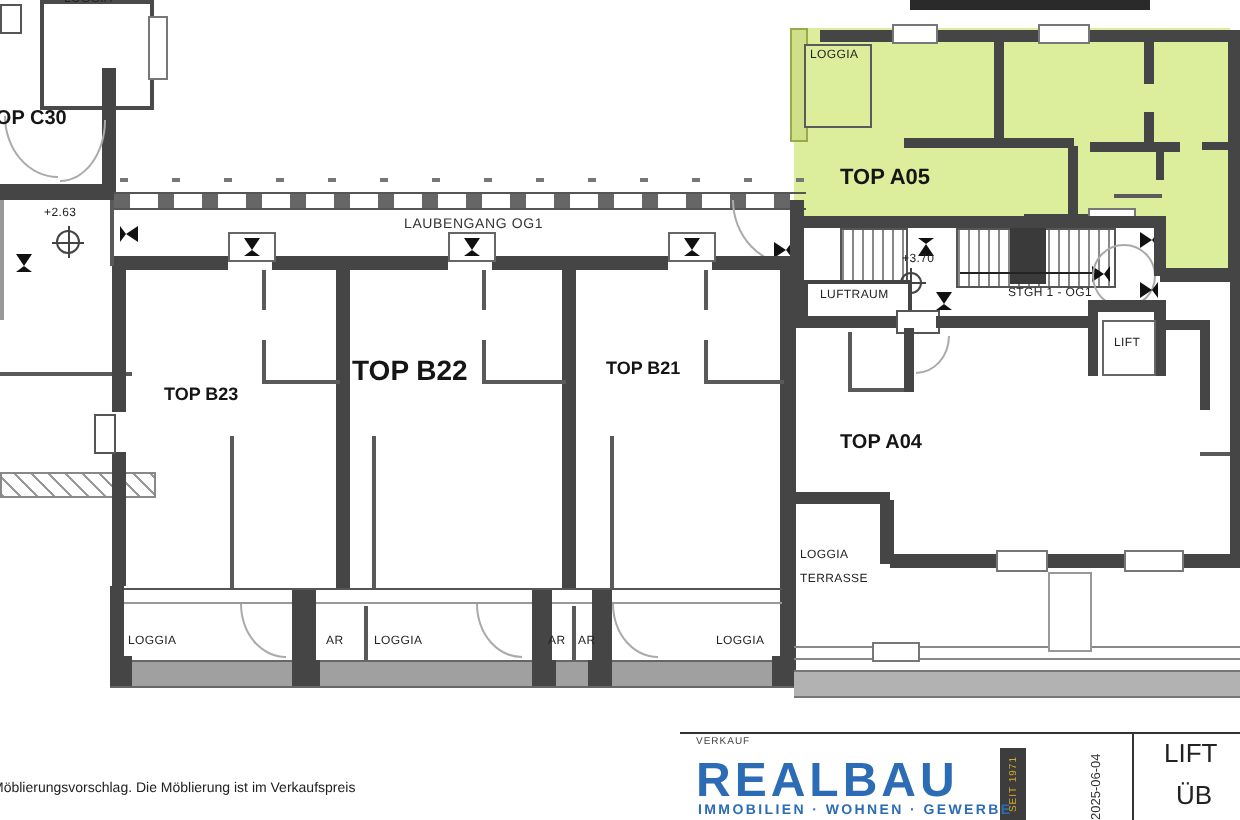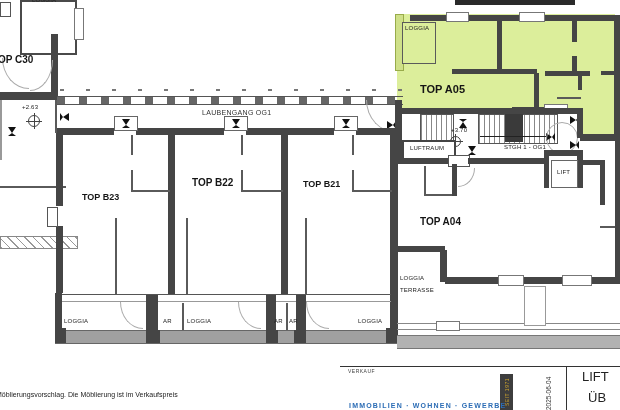--- a/index.html
+++ b/index.html
@@ -115,21 +115,21 @@
   <div class="abs wt" style="left:241px;top:135px;width:2px;height:20px"></div>
   <div class="abs wt" style="left:241px;top:170px;width:2px;height:22px"></div>
   <div class="abs wt" style="left:241px;top:190px;width:42px;height:2px"></div>
   <div class="abs wt" style="left:352px;top:135px;width:2px;height:20px"></div>
   <div class="abs wt" style="left:352px;top:170px;width:2px;height:22px"></div>
   <div class="abs wt" style="left:352px;top:190px;width:40px;height:2px"></div>
   <div class="abs wt" style="left:115px;top:218px;width:2px;height:76px"></div>
   <div class="abs wt" style="left:186px;top:218px;width:2px;height:76px"></div>
   <div class="abs wt" style="left:305px;top:218px;width:2px;height:76px"></div>
   <div class="abs lbl" style="left:82px;top:192px;font-size:9px">TOP B23</div>
-  <div class="abs lbl" style="left:192px;top:177px;font-size:10px">TOP B22</div>
+  <div class="abs lbl" style="left:176px;top:177px;font-size:14px">TOP B22</div>
   <div class="abs lbl" style="left:303px;top:179px;font-size:9px">TOP B21</div>
 
   <div class="abs" style="left:57px;top:294px;width:334px;height:1px;background:#555"></div>
   <div class="abs" style="left:57px;top:301px;width:334px;height:1px;background:#999"></div>
   <div class="abs wd" style="left:55px;top:293px;width:7px;height:39px"></div>
   <div class="abs wd" style="left:146px;top:295px;width:12px;height:38px"></div>
   <div class="abs wt" style="left:182px;top:303px;width:2px;height:29px"></div>
   <div class="abs wd" style="left:266px;top:295px;width:10px;height:38px"></div>
   <div class="abs wt" style="left:286px;top:303px;width:2px;height:29px"></div>
   <div class="abs wd" style="left:296px;top:295px;width:10px;height:38px"></div>
@@ -199,20 +199,21 @@
   <div class="abs" style="left:397px;top:323px;width:223px;height:1px;background:#888"></div>
   <div class="abs" style="left:397px;top:329px;width:223px;height:1px;background:#888"></div>
   <div class="abs win" style="left:436px;top:321px;width:22px;height:8px"></div>
   <div class="abs" style="left:397px;top:335px;width:223px;height:12px;background:#b2b2b2;border-top:1px solid #777;border-bottom:1px solid #777"></div>
   <div class="abs" style="left:524px;top:286px;width:20px;height:38px;border:1px solid #999;background:#fff"></div>
 
   <div class="abs" style="left:340px;top:366px;width:280px;height:1px;background:#333"></div>
   <div class="abs" style="left:566px;top:366px;width:1px;height:44px;background:#333"></div>
   <div class="abs" style="left:-4px;top:391px;font-size:7px;color:#222;white-space:nowrap">Möblierungsvorschlag. Die Möblierung ist im Verkaufspreis</div>
   <div class="abs" style="left:348px;top:368px;font-size:5px;letter-spacing:.5px;color:#444">VERKAUF</div>
+  <div class="abs" style="left:348px;top:377px;font-size:24px;font-weight:bold;letter-spacing:2px;color:#2b6cb5">REALBAU</div>
   <div class="abs" style="left:500px;top:374px;width:13px;height:36px;background:#3d3d3d;display:flex;align-items:center;justify-content:center">
     <span style="writing-mode:vertical-rl;transform:rotate(180deg);font-size:5px;color:#d4a92c;letter-spacing:.5px;white-space:nowrap">SEIT 1971</span>
   </div>
   <div class="abs" style="left:349px;top:402px;font-size:7px;font-weight:bold;letter-spacing:1.2px;color:#2b6cb5;white-space:nowrap">IMMOBILIEN · WOHNEN · GEWERBE</div>
   <div class="abs" style="left:545px;top:369px;height:41px;writing-mode:vertical-rl;transform:rotate(180deg);font-size:6.5px;color:#333;overflow:hidden">2025-06-04</div>
   <div class="abs" style="left:582px;top:369px;font-size:13px;color:#222;white-space:nowrap">LIFT</div>
   <div class="abs" style="left:588px;top:390px;font-size:13px;color:#222;white-space:nowrap">ÜB</div>
 
 </div>
 

